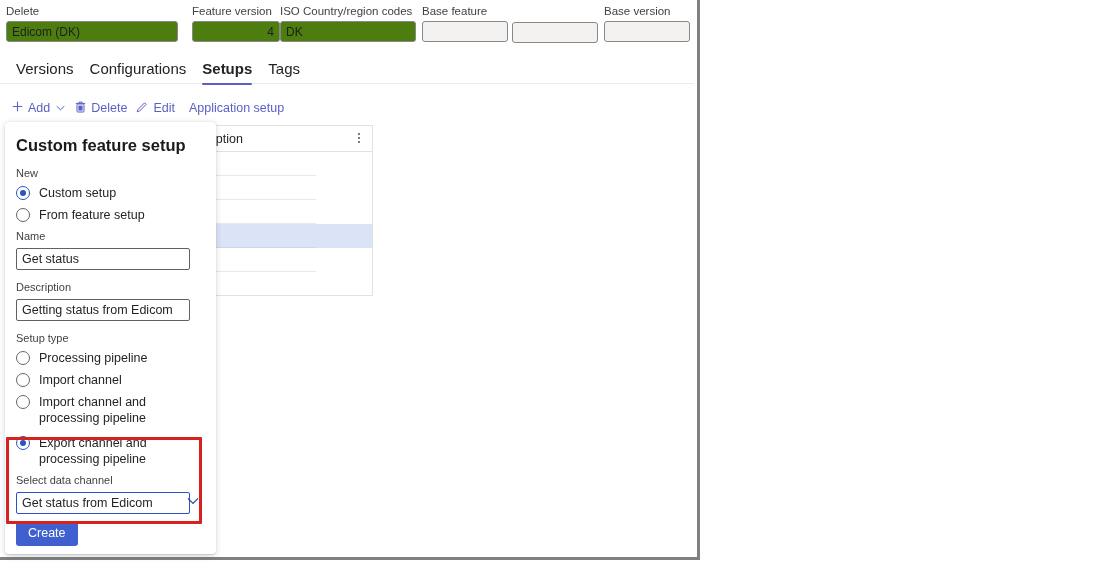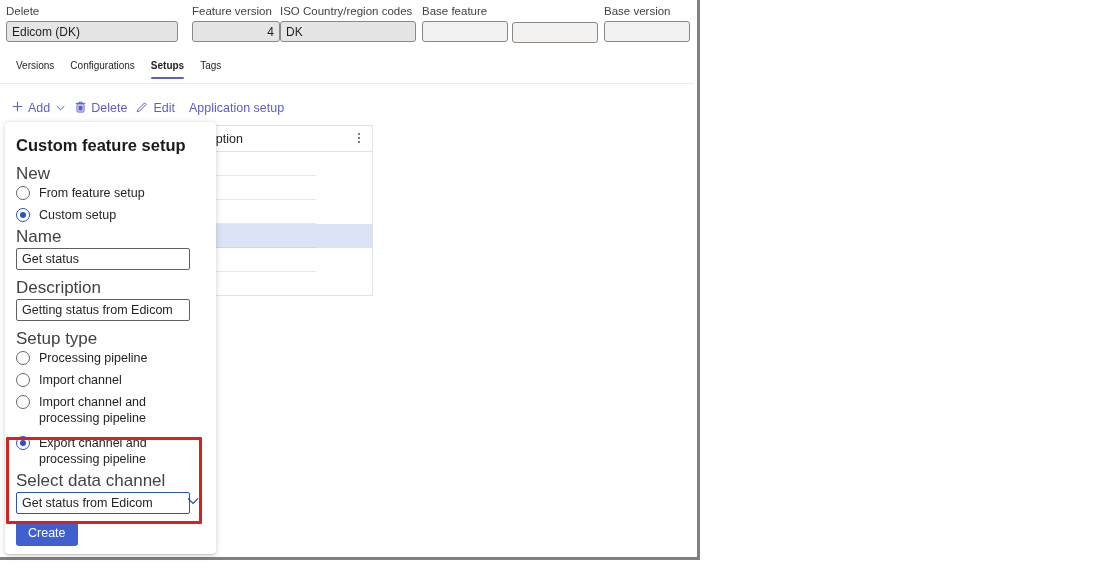--- a/index.html
+++ b/index.html
@@ -50,21 +50,21 @@
     font-size: 11.5px;
     color: #424242;
     line-height: 14px;
     margin-bottom: 3px;
     white-space: nowrap;
   }
   .field-input {
     display: block;
     height: 21px;
     box-sizing: border-box;
-    background: #e5e5e5;
+    background: #4d7c0f;
     border: 1px solid #8a8886;
     border-radius: 3px;
     font-family: "Liberation Sans", sans-serif;
     font-size: 12px;
     color: #201f1e;
     padding: 0 5px;
     outline: none;
   }
   .field-input.num { text-align: right; }
   .field-input.empty { background: #f3f2f1; }
@@ -92,21 +92,21 @@
     background: #ffffff;
     border-bottom: 1px solid #ebebeb;
     display: flex;
     align-items: flex-start;
     padding: 10px 0 0 8px;
     box-sizing: border-box;
   }
   .tab {
     position: relative;
     padding: 0 8px 8px 8px;
-    font-size: 10px;
+    font-size: 15px;
     color: #242424;
     cursor: pointer;
     white-space: nowrap;
   }
   .tab.active { font-weight: 600; }
   .tab.active::after {
     content: "";
     position: absolute;
     left: 8px; right: 8px; bottom: 0;
     height: 2px;
@@ -217,21 +217,21 @@
     padding: 12px 11px 0 11px;
   }
   #panel-title {
     font-size: 16.5px;
     font-weight: 600;
     color: #1b1b1b;
     line-height: 22px;
     margin: 0 0 10px 0;
   }
   .section-label {
-    font-size: 17px;
+    font-size: 11px;
     color: #424242;
     line-height: 15px;
     margin-bottom: 4px;
   }
   .radio-row {
     display: flex;
     align-items: flex-start;
     gap: 9px;
     margin: 4px 0 6px 0;
     cursor: pointer;
@@ -457,28 +457,28 @@
         <span class="rule"></span>
       </div>
   </div>
 
   <div id="create-panel">
 
     <div id="panel-title">Custom feature setup</div>
 
     <div class="section-label">New</div>
 
+    <div class="radio-row checked">
+      <span class="radio-mark"></span>
+      <span class="radio-label">Custom setup</span>
+    </div>
+
     <div class="radio-row">
       <span class="radio-mark"></span>
       <span class="radio-label">From feature setup</span>
-    </div>
-
-    <div class="radio-row checked">
-      <span class="radio-mark"></span>
-      <span class="radio-label">Custom setup</span>
     </div>
 
     <div class="section-label" style="margin-top:4px">Name</div>
     <input class="text-field" type="text" value="Get status" style="">
 
     <div class="section-label">Description</div>
     <input class="text-field" type="text" value="Getting status from Edicom" style="">
 
     <div class="section-label" style="margin-top:2px">Setup type</div>
 

